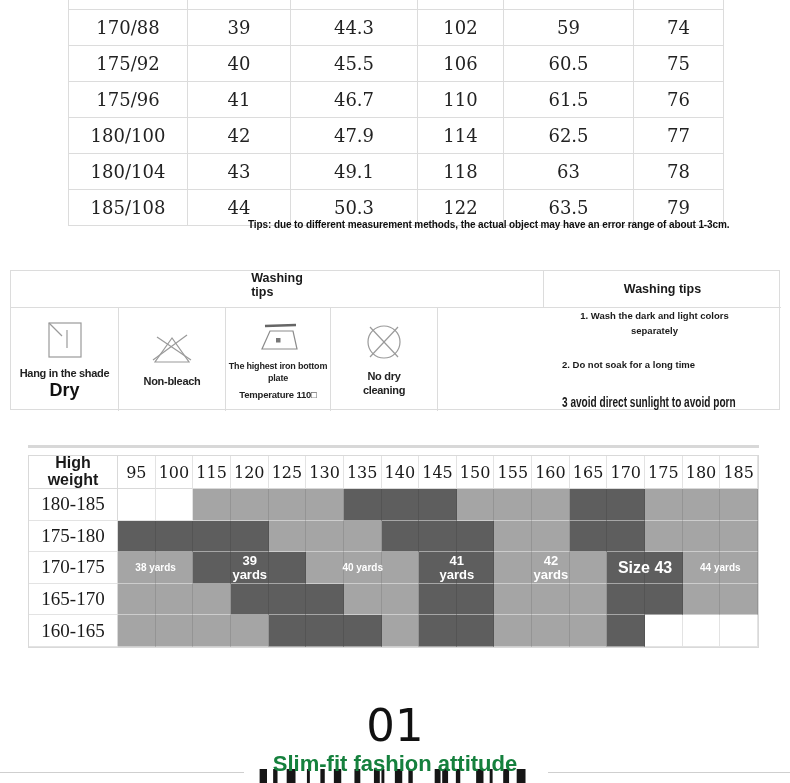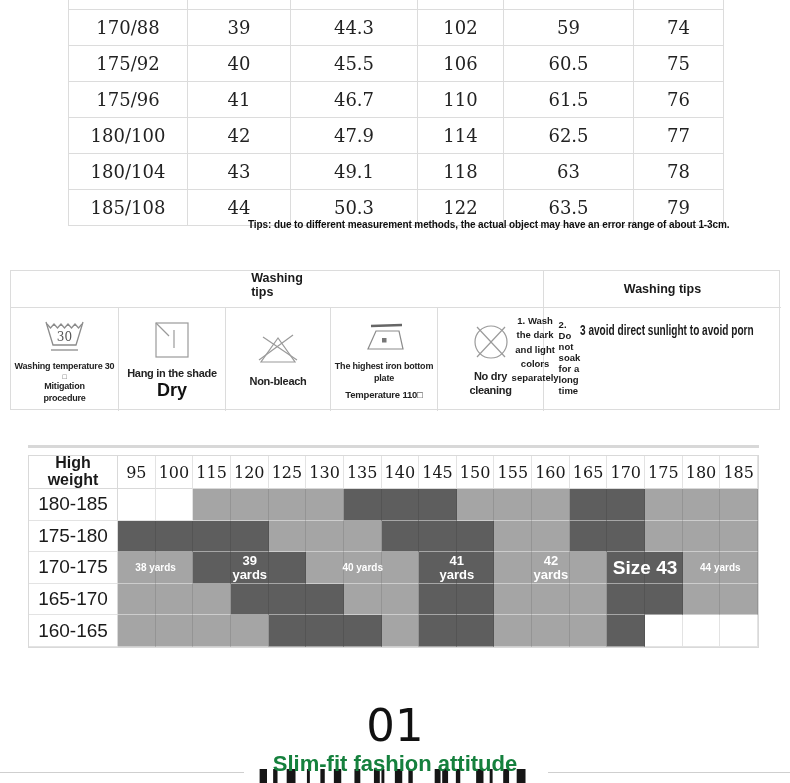--- a/index.html
+++ b/index.html
@@ -26,48 +26,48 @@
   .wash-header-right{grid-column:6;grid-row:1;display:flex;align-items:center;justify-content:center;
            border-bottom:1px solid #dcdcdc;font-weight:bold;font-size:12.5px;}
   .wash-cell{grid-row:2;border-right:1px solid #dcdcdc;display:flex;flex-direction:column;
            align-items:center;justify-content:center;text-align:center;padding:2px;box-sizing:border-box;}
   .wash-cell svg{display:block;margin-bottom:6px;}
   .wash-label{font-weight:bold;font-size:9px;color:#222;line-height:1.25;white-space:pre-line;letter-spacing:-0.2px;}
   .wash-label.md{font-size:11px;letter-spacing:-0.3px;}
   .wash-box-glyph{font-size:7px;color:#444;line-height:1;margin:1px 0;}
   .wash-sub{font-weight:bold;font-size:9.5px;color:#222;margin-top:5px;letter-spacing:-0.2px;}
   .wash-dry{font-weight:bold;font-size:18px;color:#111;line-height:1.05;}
-  .wash-tips-cell{grid-column:6;grid-row:2;display:flex;justify-content:center;
-           padding:6px 10px 6px 18px;box-sizing:border-box;}
+  .wash-tips-cell{grid-column:6;grid-row:2;display:flex;flex-direction:column;justify-content:center;
+           padding:6px 10px 6px 18px;box-sizing:border-box;gap:16px;}
   .wash-tip-1{font-weight:bold;font-size:9.5px;text-align:center;width:185px;white-space:pre-line;line-height:1.5;}
   .wash-tip-2{font-weight:bold;font-size:9.5px;margin-top:5px;}
   .wash-tip-3{font-weight:bold;font-size:14px;margin-top:8px;white-space:nowrap;
               transform:scaleX(0.72);transform-origin:left center;}
 
   
   #matrix-rule{position:absolute;left:28px;top:445px;width:731px;height:3px;background:#d8d8d8;}
   #matrix{position:absolute;left:28px;top:455px;width:731px;display:grid;
           grid-template-columns:89px repeat(17,1fr);grid-template-rows:33px repeat(5,31.6px);
           border:1px solid #d9d9d9;box-sizing:border-box;}
   .mx-corner{display:flex;align-items:center;justify-content:center;font-weight:bold;font-size:16px;
           line-height:1.05;white-space:pre-line;text-align:center;background:#fff;
           border-right:1px solid #d9d9d9;border-bottom:1px solid #d9d9d9;}
   .mx-colhead{display:flex;align-items:center;justify-content:center;background:#fff;
           font-family:"DejaVu Serif",serif;font-size:16px;color:#1a1a1a;
           border-right:1px solid #e3e3e3;border-bottom:1px solid #d9d9d9;}
   .mx-rowhead{display:flex;align-items:center;justify-content:center;background:#fff;
-          font-family:Liberation Sans, sans-serif;font-size:19px;color:#1a1a1a;
+          font-family:Liberation Serif, serif;font-size:19px;color:#1a1a1a;
           border-right:1px solid #d9d9d9;border-bottom:1px solid #e3e3e3;}
   .mx-cell{border-right:1px solid rgba(0,0,0,0.10);border-bottom:1px solid rgba(255,255,255,0.45);}
   .mx-cell.empty{background:#fff;border-right:1px solid #e3e3e3;border-bottom:1px solid #e3e3e3;}
   .mx-label{display:flex;align-items:center;justify-content:center;color:#fff;font-weight:bold;
           text-align:center;line-height:1.05;white-space:pre-line;z-index:2;pointer-events:none;}
   .mx-label.s{font-size:10px;}
   .mx-label.m{font-size:13px;}
-  .mx-label.l{font-size:19px;}
+  .mx-label.l{font-size:16px;}
 
   
   .footer-note{position:absolute;left:0;top:667px;width:790px;text-align:center;}
   .footer-note span{display:inline-block;font-size:9px;font-weight:bold;white-space:nowrap;
           transform:scaleX(0.68);transform-origin:center;}
   .section-number{position:absolute;left:0;top:703px;width:790px;text-align:center;
           font-family:"DejaVu Sans",sans-serif;font-size:45px;color:#111;line-height:1;}
   .section-title{position:absolute;left:0;top:752px;width:790px;text-align:center;
           font-size:22px;font-weight:bold;color:#15803d;line-height:1.05;z-index:2;}
   .glitch-bars{position:absolute;left:50%;top:769px;transform:translateX(-50%);width:330px;height:14px;
@@ -153,34 +153,20 @@
 
   <div class="tips-text">Tips: due to different measurement methods, the actual object may have an error range of about 1-3cm.</div>
 
   <div id="washing">
     <div class="wash-header-left">
       <span>Washing
 tips</span>
     </div>
     <div class="wash-header-right">Washing tips</div>
 
-    <div class="wash-cell">
-      <svg width="46" height="40" viewBox="0 0 46 40">
-        <g fill="none" stroke="#8c8c8c" stroke-width="1.3">
-          <polyline points="5,9 8.5,13 12,9 15.5,13 19,9 22.5,13 26,9 29.5,13 33,9 36.5,13 40,9"></polyline>
-          <path d="M4,7 L11,30 L34,30 L41,7"></path>
-          <line x1="9" y1="35" x2="36" y2="35"></line>
-        </g>
-        <text x="22.5" y="26" text-anchor="middle" font-size="12" font-family="DejaVu Serif,serif" fill="#555">30</text>
-      </svg>
-      <span class="wash-label">Washing temperature 30</span>
-      <span class="wash-box-glyph">□</span>
-      <span class="wash-label">Mitigation
-procedure</span>
-    </div>
 
     <div class="wash-cell">
       <svg width="42" height="42" viewBox="0 0 42 42">
         <g fill="none" stroke="#9a9a9a" stroke-width="1.2">
           <rect x="5" y="4" width="32" height="34"></rect>
           <line x1="5" y1="4" x2="18" y2="17"></line>
           <line x1="23" y1="11" x2="23" y2="29"></line>
         </g>
       </svg>
       <span class="wash-label md">Hang in the shade</span>

